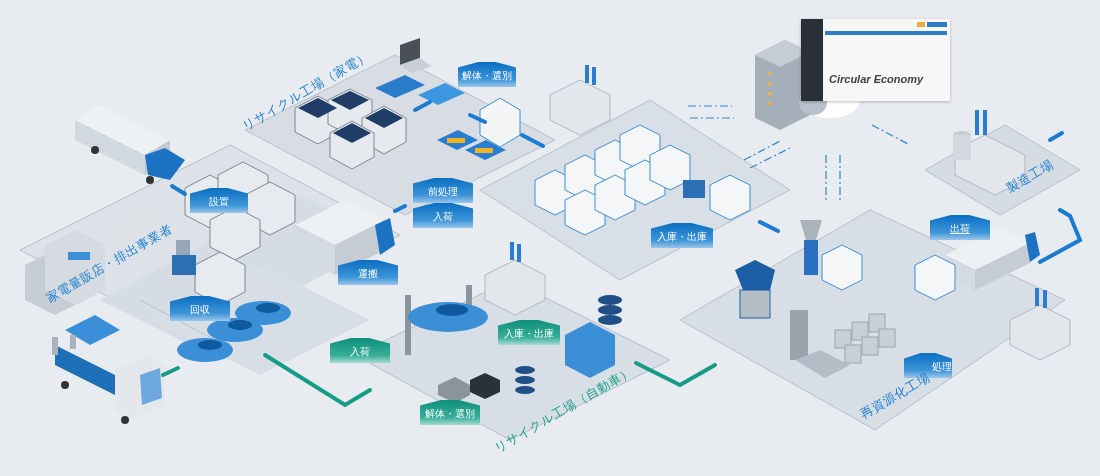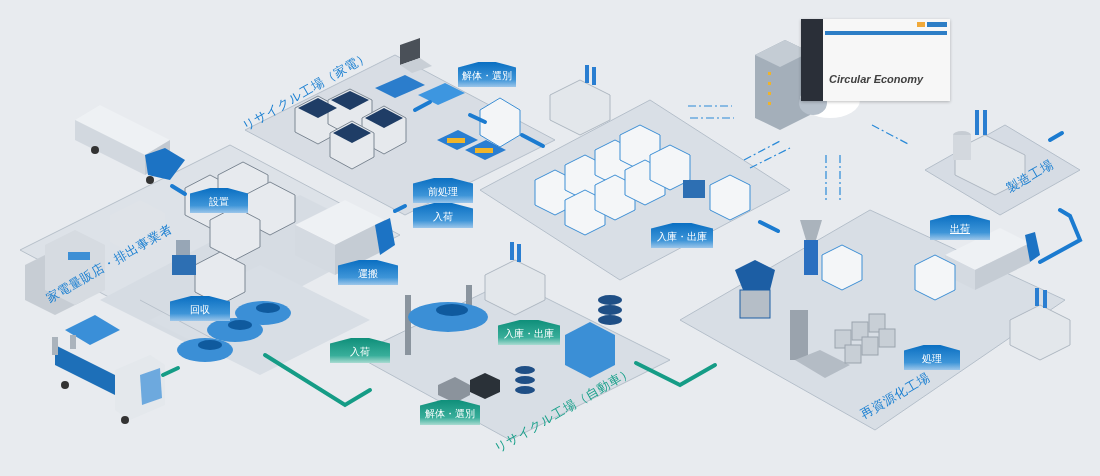--- a/index.html
+++ b/index.html
@@ -282,21 +282,21 @@
 <div class="tag blue" style="left:190px;top:152px;width:58px;margin-top:36px;">設置</div>
 <div class="tag blue" style="left:130px;top:296px;width:60px;margin-left:40px;">回収</div>
 <div class="tag blue" style="left:338px;top:260px;width:60px;">運搬</div>
 <div class="tag blue" style="left:413px;top:178px;width:60px;">前処理</div>
 <div class="tag blue" style="left:413px;top:203px;width:60px;">入荷</div>
 <div class="tag blue" style="left:458px;top:62px;width:58px;">解体・選別</div>
 <div class="tag blue" style="left:651px;top:223px;width:62px;">入庫・出庫</div>
 <div class="tag green" style="left:330px;top:338px;width:60px;">入荷</div>
 <div class="tag green" style="left:498px;top:320px;width:62px;">入庫・出庫</div>
 <div class="tag green" style="left:420px;top:400px;width:60px;">解体・選別</div>
-<div class="tag blue" style="left:904px;top:345px;width:56px;">処理</div>
+<div class="tag blue" style="left:904px;top:353px;width:48px;text-align:right;">処理</div>
 <div class="tag blue" style="left:930px;top:215px;width:60px;text-decoration:underline;">出荷</div>
 
 <div class="zone-label blue" style="left:52px;top:290px;transform:rotate(-30deg);">家電量販店・排出事業者</div>
 <div class="zone-label blue" style="left:248px;top:118px;transform:rotate(-30deg);">リサイクル工場（家電）</div>
 <div class="zone-label green" style="left:500px;top:440px;transform:rotate(-30deg);">リサイクル工場（自動車）</div>
 <div class="zone-label blue" style="left:866px;top:406px;transform:rotate(-30deg);">再資源化工場</div>
 <div class="zone-label blue" style="left:1012px;top:180px;transform:rotate(-30deg);">製造工場</div>
 
 </div>
 

